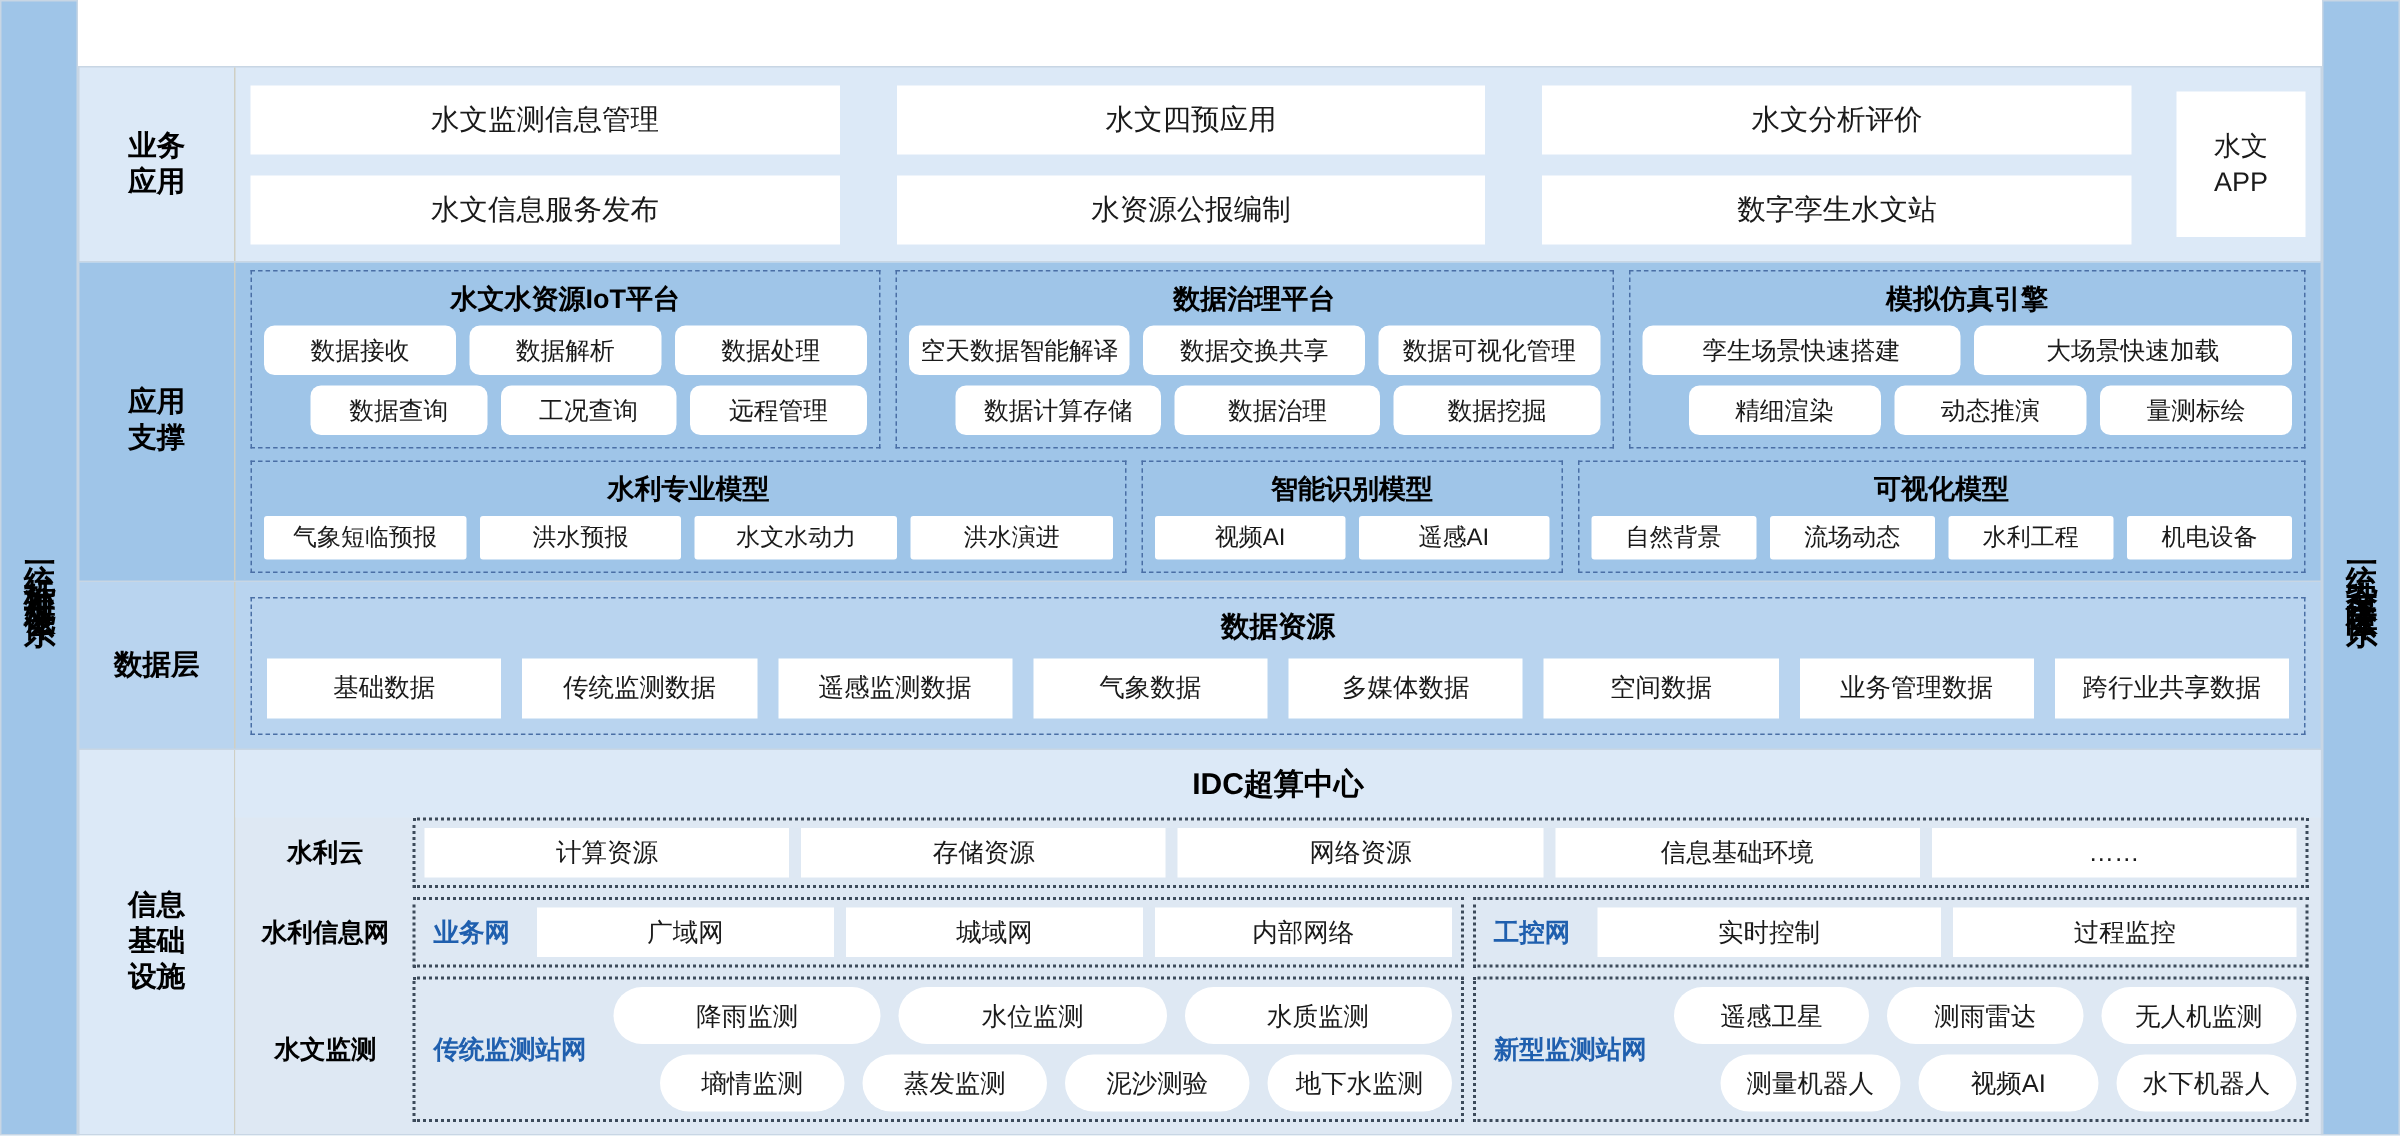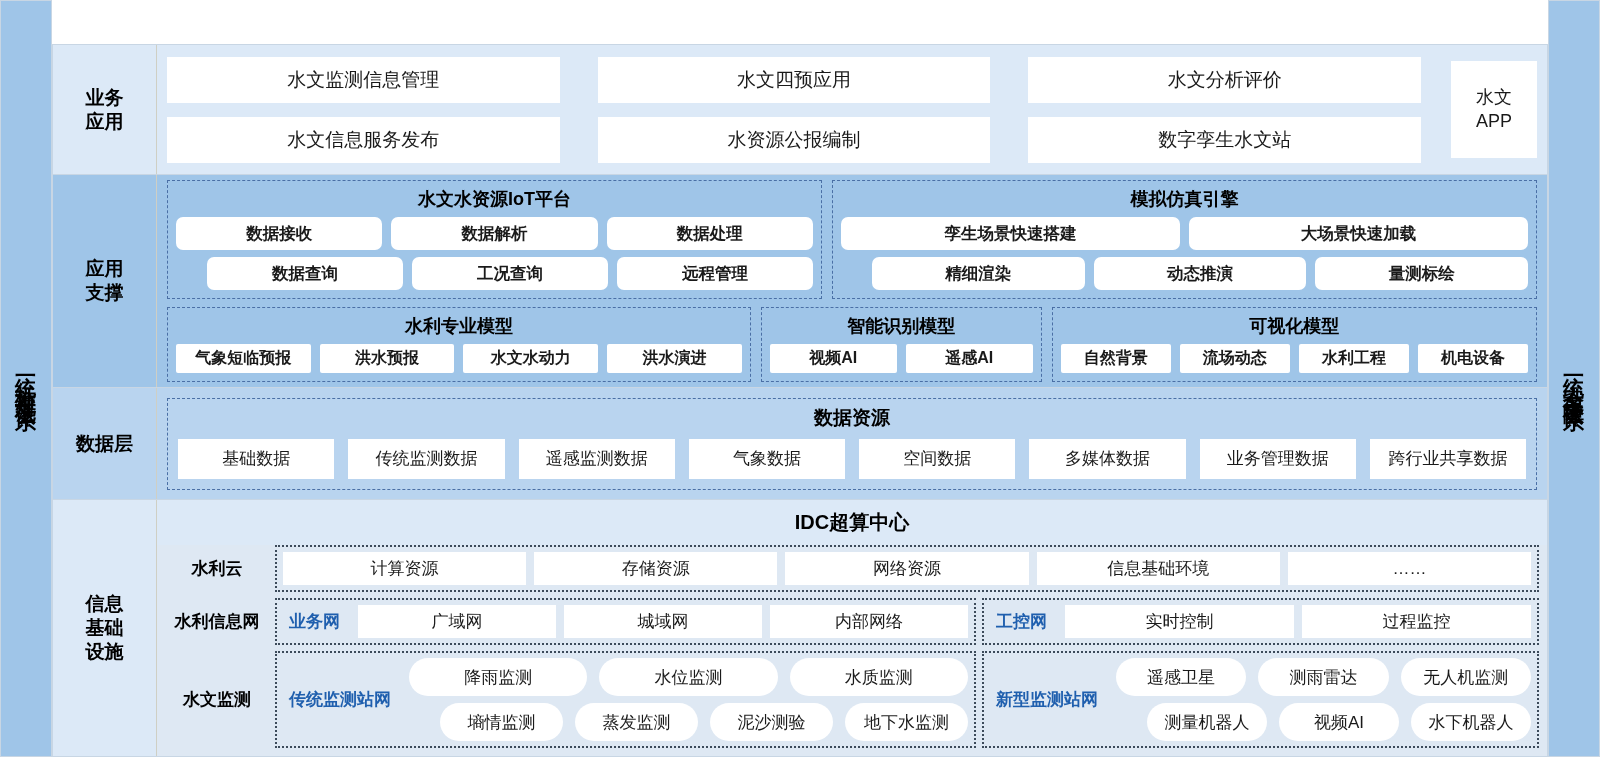--- a/index.html
+++ b/index.html
@@ -116,21 +116,20 @@
   .chip-row + .chip-row { margin-top: 7px; margin-left: 31px; }
   .chip {
     flex: 1 1 0;
     background: #ffffff;
     border-radius: 7px;
     display: flex; align-items: center; justify-content: center;
     height: 33px;
     font-size: 16.5px; color: #1a1a1a; text-align: center;
     white-space: nowrap; min-width: 0;
     padding: 0 4px;
-    font-weight: bold;
   }
   .platform-row { display: flex; flex-direction: row; gap: 10px; min-width: 0; }
   .model-row { display: flex; flex-direction: row; gap: 10px; min-width: 0; }
   .flex-iot { flex: 1.02 1 0; }
   .flex-gov { flex: 1.17 1 0; }
   .flex-sim { flex: 1.10 1 0; }
   .flex-prof { flex: 1.55 1 0; }
   .flex-ai { flex: 0.72 1 0; }
   .flex-vis { flex: 1.28 1 0; }
   .chip-sq {
@@ -248,20 +247,33 @@
               <div class="chip">数据解析</div>
               <div class="chip">数据处理</div>
             </div>
             <div class="chip-row">
               <div class="chip">数据查询</div>
               <div class="chip">工况查询</div>
               <div class="chip">远程管理</div>
             </div>
           </div>
 
+          <div class="dashbox flex-gov">
+            <div class="dash-title">数据治理平台</div>
+            <div class="chip-row">
+              <div class="chip">空天数据智能解译</div>
+              <div class="chip">数据交换共享</div>
+              <div class="chip">数据可视化管理</div>
+            </div>
+            <div class="chip-row">
+              <div class="chip">数据计算存储</div>
+              <div class="chip">数据治理</div>
+              <div class="chip">数据挖掘</div>
+            </div>
+          </div>
 
           <div class="dashbox flex-sim">
             <div class="dash-title">模拟仿真引擎</div>
             <div class="chip-row">
               <div class="chip">孪生场景快速搭建</div>
               <div class="chip">大场景快速加载</div>
             </div>
             <div class="chip-row">
               <div class="chip">精细渲染</div>
               <div class="chip">动态推演</div>
@@ -307,22 +319,22 @@
     <div class="layer tone-data" style="flex:0 0 112px;background:#b9d4ef;">
       <div class="layer-label">数据层</div>
       <div class="layer-body" style="padding:8px 10px;">
         <div class="data-dash">
           <div class="data-title">数据资源</div>
           <div class="data-chips">
             <div class="data-chip">基础数据</div>
             <div class="data-chip">传统监测数据</div>
             <div class="data-chip">遥感监测数据</div>
             <div class="data-chip">气象数据</div>
+            <div class="data-chip">多媒体数据</div>
             <div class="data-chip">空间数据</div>
-            <div class="data-chip">多媒体数据</div>
             <div class="data-chip">业务管理数据</div>
             <div class="data-chip">跨行业共享数据</div>
           </div>
         </div>
       </div>
     </div>
 
     <div class="layer" style="flex:1 1 auto;background:#dce9f7;">
       <div class="layer-label" style="white-space:pre-line;">信息
 基础

